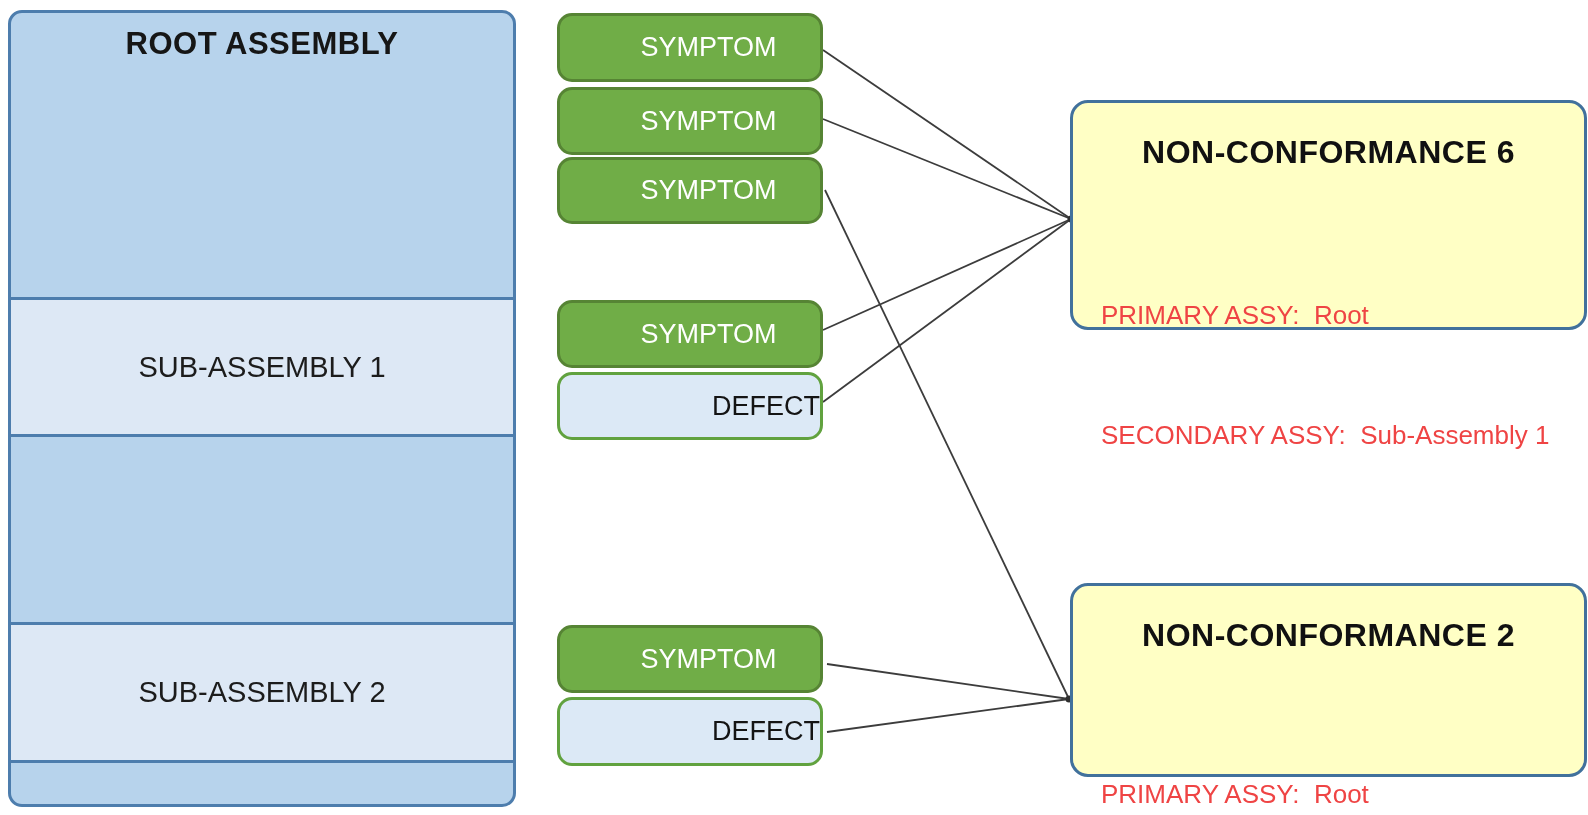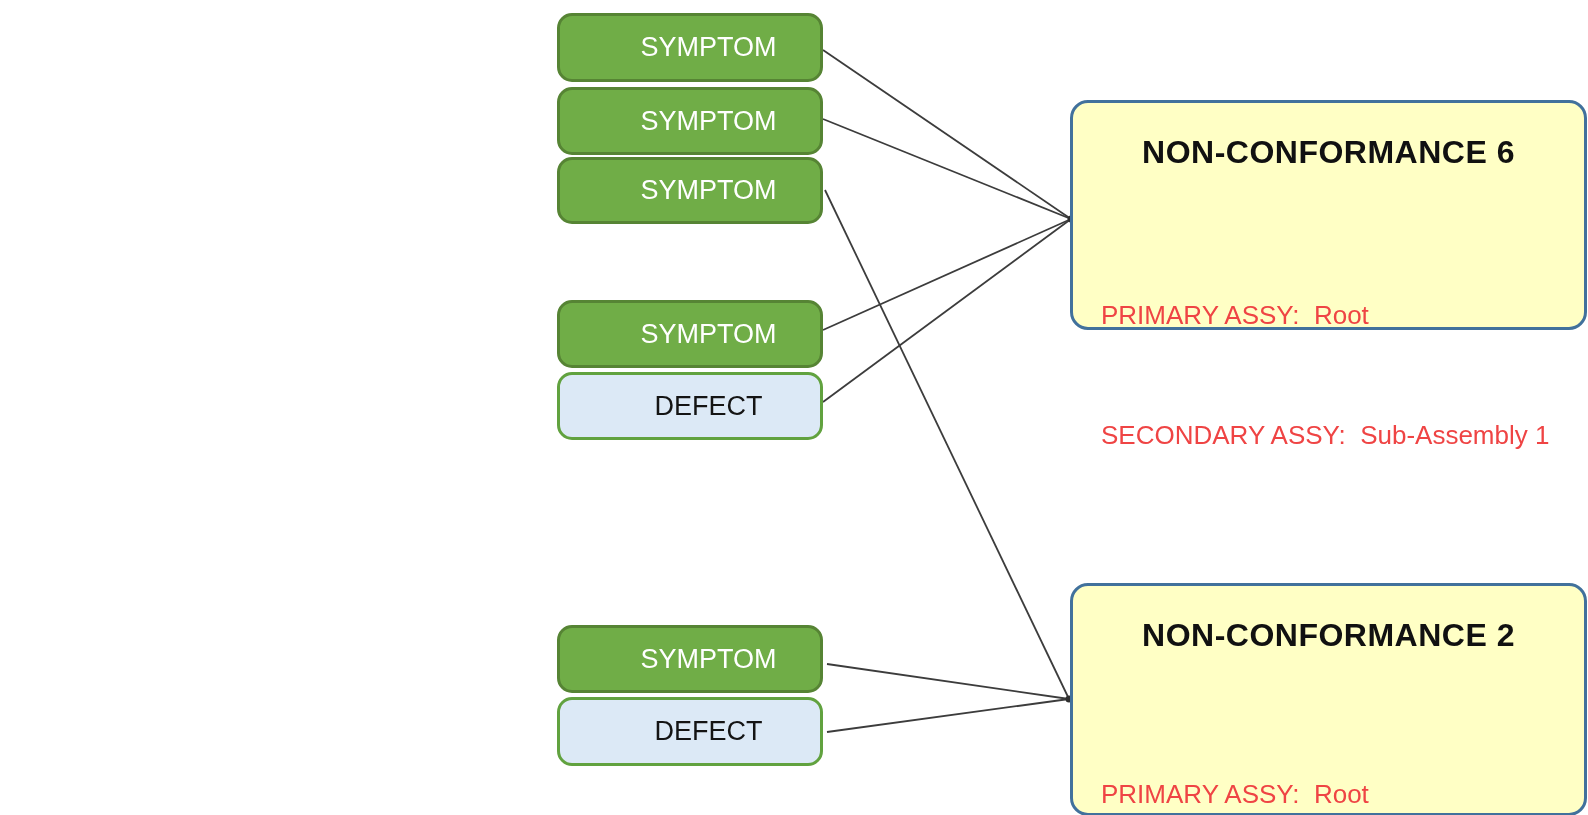--- a/index.html
+++ b/index.html
@@ -32,36 +32,36 @@
 
   
   .pill {
     position:absolute; box-sizing:border-box; z-index:2;
     width:266px; left:557px; border-radius:15px;
     display:flex; align-items:center; justify-content:center;
     font-size:27px;
     padding-left:37px;
   }
   .pill.symptom { background:#70ad47; border:3px solid #568434; color:#ffffff; }
-  .pill.defect  { background:#dce9f6; border:3px solid #61a23f; color:#141414; }
+  .pill.defect  { background:#dce9f6; border:3px solid #61a23f; color:#141414;justify-content:flex-end; }
   .pos-s1 { top:13px;  height:69px; }
   .pos-s2 { top:87px;  height:68px; }
   .pos-s3 { top:157px; height:67px; }
   .pos-s4 { top:300px; height:68px; }
   .pos-d1 { top:372px; height:68px; }
   .pos-s5 { top:625px; height:68px; }
   .pos-d2 { top:697px; height:69px; }
 
   
   .nc-card {
     position:absolute; left:1070px; width:517px; box-sizing:border-box; z-index:2;
     background:#ffffc5; border:3px solid #41719c; border-radius:18px;
   }
   .nc-1 { top:100px; height:230px; }
-  .nc-2 { top:583px; height:233px; }
+  .nc-2 { top:583px; height:194px; }
   .nc-title {
     text-align:center; font-weight:bold; font-size:32px; color:#111111;
     margin-top:31px; letter-spacing:0.5px;
   }
   .nc-body {
     position:absolute; left:28px; right:10px;
     font-size:26px; line-height:40px; color:#ef4444; white-space:pre;
   }
   .nc-1 .nc-body { top:112px; }
   .nc-2 .nc-body { top:108px; }
@@ -76,20 +76,29 @@
       <line x1="823" y1="119" x2="1071" y2="219" stroke="#3c3c3c" stroke-width="1.8"></line>
       <line x1="825" y1="190" x2="1069" y2="699" stroke="#3c3c3c" stroke-width="1.8"></line>
       <line x1="823" y1="330" x2="1071" y2="219" stroke="#3c3c3c" stroke-width="1.8"></line>
       <line x1="823" y1="402" x2="1071" y2="219" stroke="#3c3c3c" stroke-width="1.8"></line>
       <line x1="827" y1="664" x2="1069" y2="699" stroke="#3c3c3c" stroke-width="1.8"></line>
       <line x1="827" y1="732" x2="1069" y2="699" stroke="#3c3c3c" stroke-width="1.8"></line>
       <circle cx="1071" cy="219" r="3.5" fill="#2f2f2f"></circle>
       <circle cx="1069" cy="699" r="3.5" fill="#2f2f2f"></circle>
     </svg>
 
+  <div class="assembly-box">
+    <div class="assembly-title">ROOT ASSEMBLY</div>
+    <div class="assembly-band band-1">
+      <span>SUB-ASSEMBLY 1</span>
+    </div>
+    <div class="assembly-band band-2">
+      <span>SUB-ASSEMBLY 2</span>
+    </div>
+  </div>
 
   <div class="pill symptom pos-s1">
     <span>SYMPTOM</span>
   </div>
   <div class="pill symptom pos-s2">
     <span>SYMPTOM</span>
   </div>
   <div class="pill symptom pos-s3">
     <span>SYMPTOM</span>
   </div>

